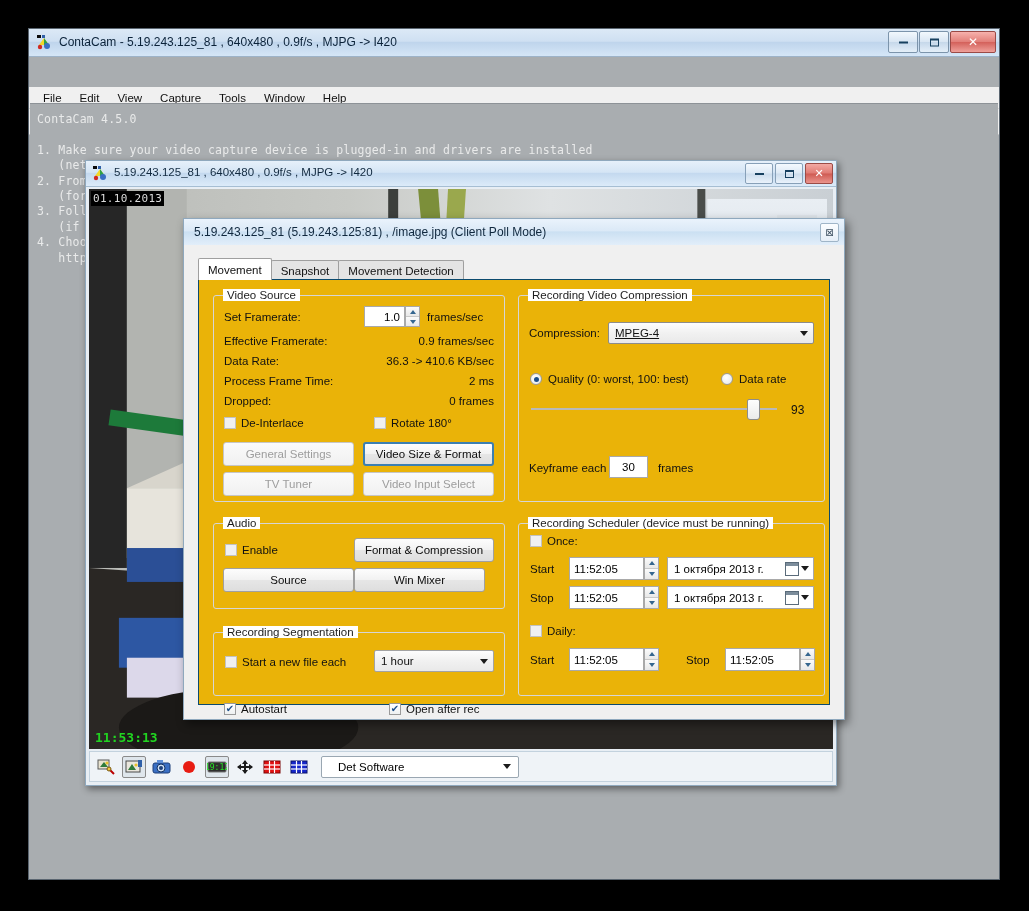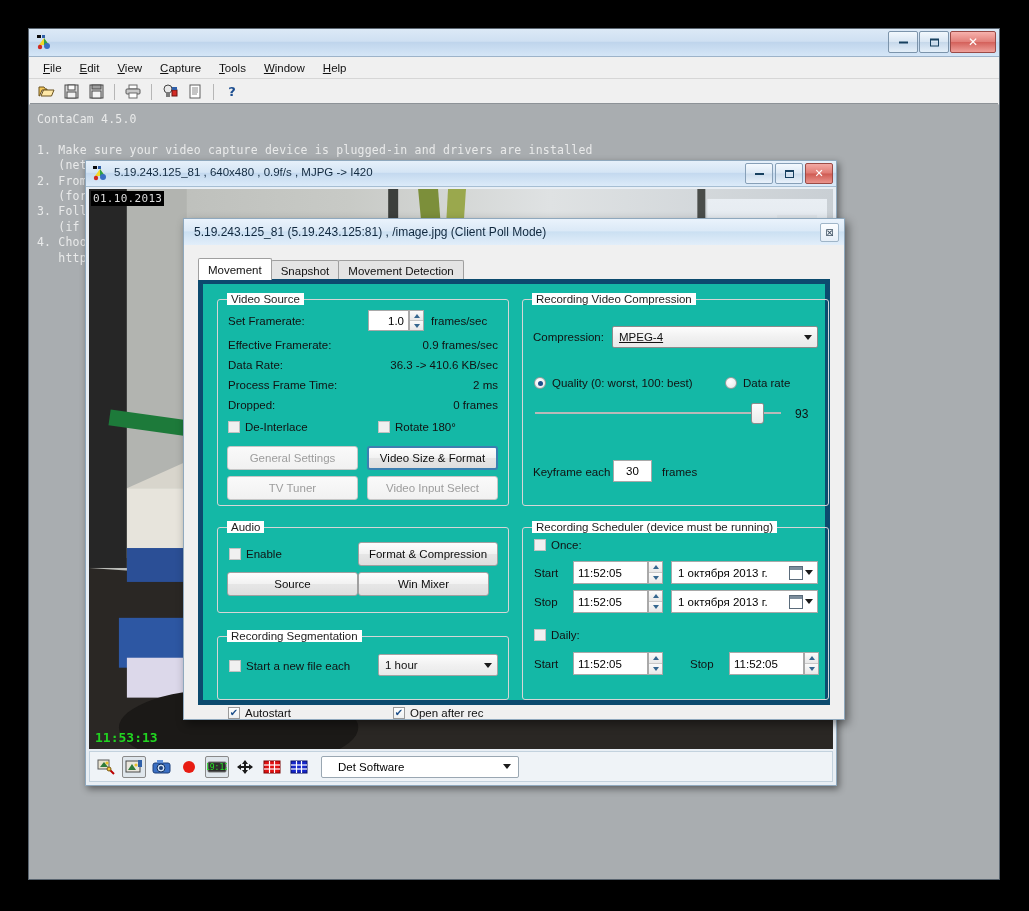--- a/index.html
+++ b/index.html
@@ -27,21 +27,21 @@
         background:linear-gradient(to bottom,#f7b2ad,#e2807a 48%,#d4625c 52%,#efa09a);}
   .wbtn .g{position:absolute;left:0;right:0;top:50%;transform:translateY(-50%);
         text-align:center;font-size:11px;color:#17405f;line-height:1;}
   .wbtn.close .g{color:#fff;font-weight:bold;font-size:12px;}
   .minglyph{display:inline-block;width:9px;height:2px;background:#17405f;vertical-align:middle;}
   .maxglyph{display:inline-block;width:9px;height:8px;border:1px solid #17405f;border-top-width:2px;
         box-sizing:border-box;vertical-align:middle;}
 
   
   .menubar{height:21px;background:#f0f0f0;border-bottom:1px solid #d6d6d6;
-      display:flex;align-items:center;padding-left:6px;gap:2px;}
+      display:flex;align-items:center;padding-left:6px;gap:2px;margin-top:30px;}
   .menubar span{padding:2px 8px;font-size:11.5px;color:#111;cursor:default;}
   .menubar u{text-decoration:underline;}
 
   
   .toolbar{height:25px;background:#f0f0f0;border-bottom:1px solid #c9c9c9;
       display:flex;align-items:center;padding-left:6px;gap:3px;}
   .tbtn{width:22px;height:21px;display:flex;align-items:center;justify-content:center;}
   .tbsep{width:1px;height:16px;background:#b6b6b6;margin:0 4px;}
 
   
@@ -97,21 +97,21 @@
       background:linear-gradient(to bottom,#fbfdff,#e6eff8);border-radius:2px;
       display:flex;align-items:center;justify-content:center;font-size:10px;color:#3a4d5e;}
   .dlg-body{position:absolute;left:0;right:0;top:26px;bottom:0;background:#f0f0f0;}
 
   
   .tabs{position:absolute;left:14px;top:14px;display:flex;align-items:flex-end;height:21px;}
   .tab{height:19px;padding:0 9px;background:#e4e4e4;border:1px solid #9f9f9f;border-bottom:none;
       display:flex;align-items:center;font-size:11.5px;color:#111;margin-right:-1px;border-radius:2px 2px 0 0;}
   .tab.active{background:#fff;height:21px;border-color:#9f9f9f;position:relative;z-index:3;}
   .tabpane{position:absolute;left:14px;top:34px;right:14px;bottom:14px;
-      background:#14b8a6;border:5px solid #0c4a6e;}
+      background:#eab308;border:1px solid #0c4a6e;}
 
   
   .gb{position:absolute;border:1px solid #d6d6d6;border-radius:3px;}
   .gb>.cap{position:absolute;top:-7px;left:9px;background:#fff;padding:0 4px;font-size:11.5px;color:#1d1d1d;}
 
   .lbl{position:absolute;font-size:11.5px;color:#111;white-space:nowrap;}
   .val{position:absolute;font-size:11.5px;color:#111;white-space:nowrap;text-align:right;}
 
   
   .tbox{position:absolute;background:#fff;border:1px solid #a9a9a9;box-sizing:border-box;
@@ -176,20 +176,21 @@
       <span class="ico">
         <svg width="16" height="16" viewBox="0 0 16 16">
           <rect x="1" y="1" width="4" height="3" fill="#0b0b0b"></rect>
           <rect x="6" y="1" width="3" height="3" fill="#2f5fa8"></rect>
           <polygon points="8,4 13,11 3,11" fill="#f3d82a"></polygon>
           <polygon points="8,4 13,11 8,11" fill="#2fa04a"></polygon>
           <circle cx="11" cy="12" r="3" fill="#3a6fc4"></circle>
           <circle cx="4" cy="13" r="2.2" fill="#d02a24"></circle>
         </svg>
       </span>
+      <span class="txt">ContaCam - 5.19.243.125_81 , 640x480 , 0.9f/s , MJPG -&gt; I420</span>
       <span class="wbtns">
         <span class="wbtn">
             <span class="g"><i class="minglyph"></i></span>
           </span>
         <span class="wbtn">
             <span class="g"><i class="maxglyph"></i></span>
           </span>
         <span class="wbtn close">
             <span class="g">✕</span>
           </span>

